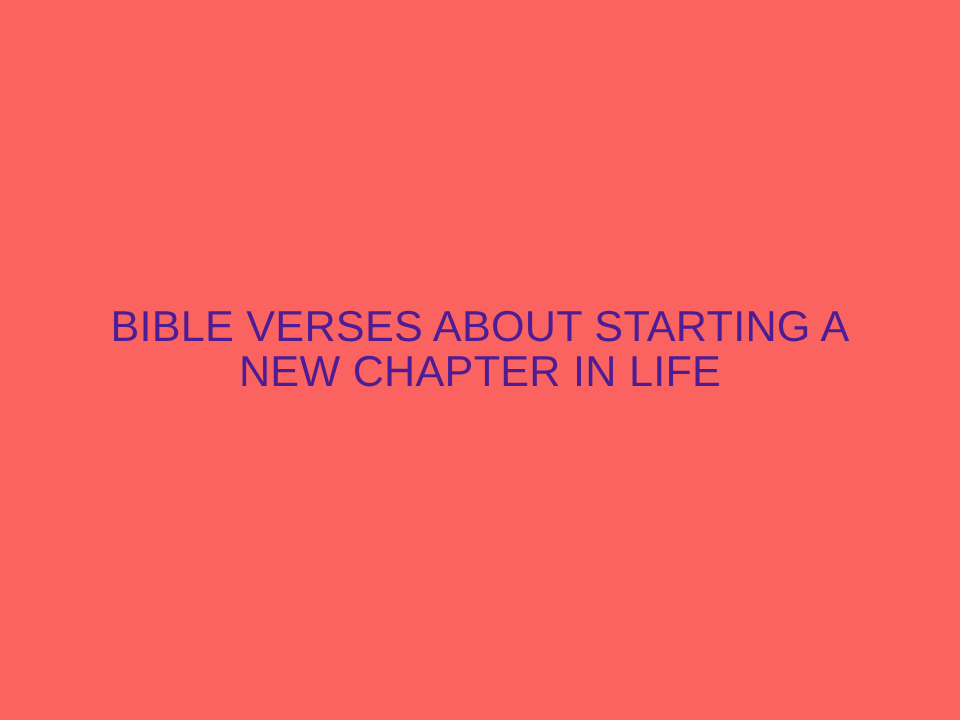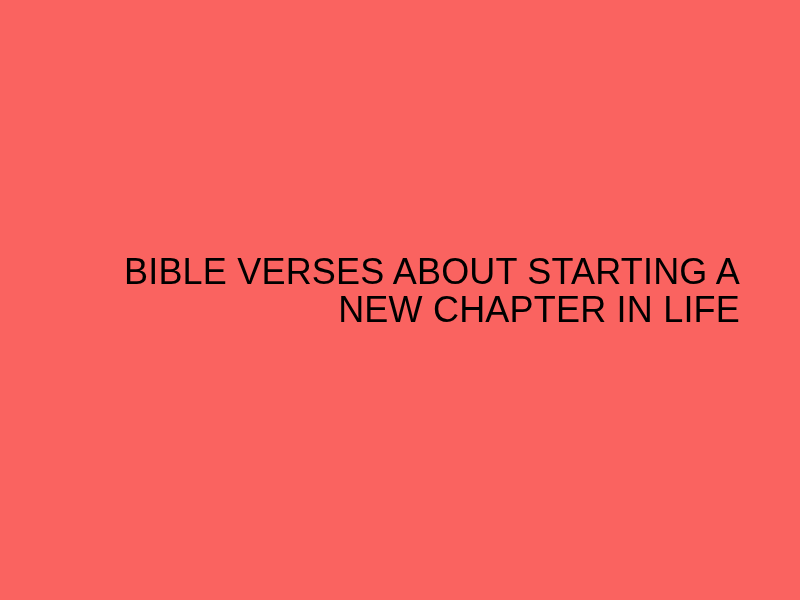--- a/index.html
+++ b/index.html
@@ -26,27 +26,27 @@
   }
 
   #banner-title {
     position: absolute;
     left: 0;
     right: 0;
     top: 253px;
     margin: 0;
     padding: 0 60px;
     box-sizing: border-box;
-    text-align: right;
+    text-align: center;
     font-family: "Liberation Sans", sans-serif;
     font-size: 36px;
     font-weight: 400;
     line-height: 38px;
     letter-spacing: 0.2px;
-    color: #000000;
+    color: #4c1d95;
     text-transform: uppercase;
     word-wrap: break-word;
     -webkit-font-smoothing: antialiased;
   }
 </style>
 </head>
 <body>
 
 <div id="featured-banner">
 

